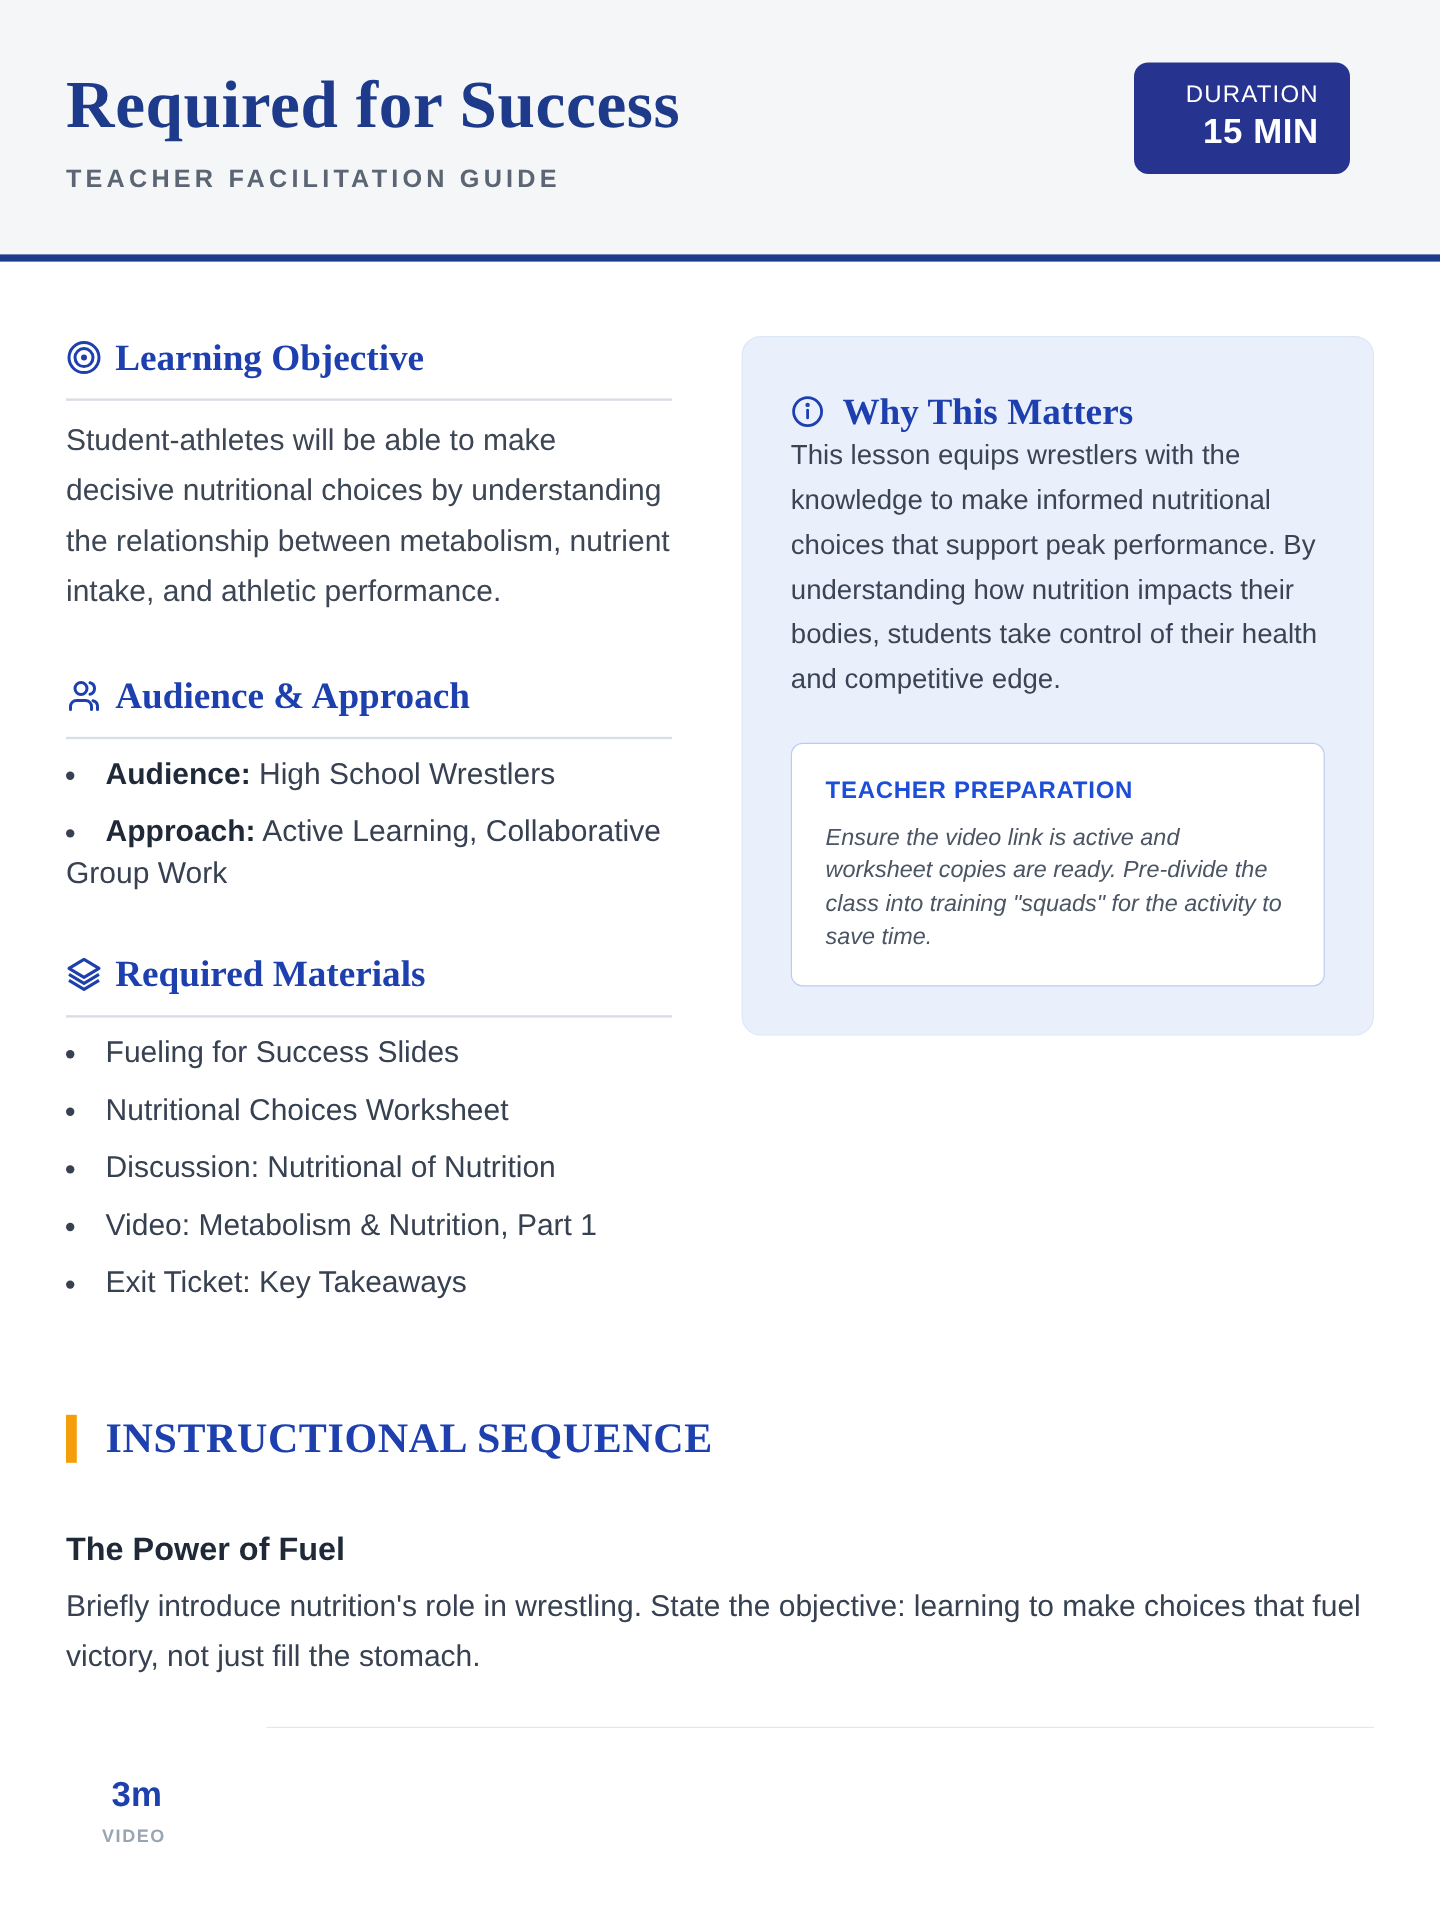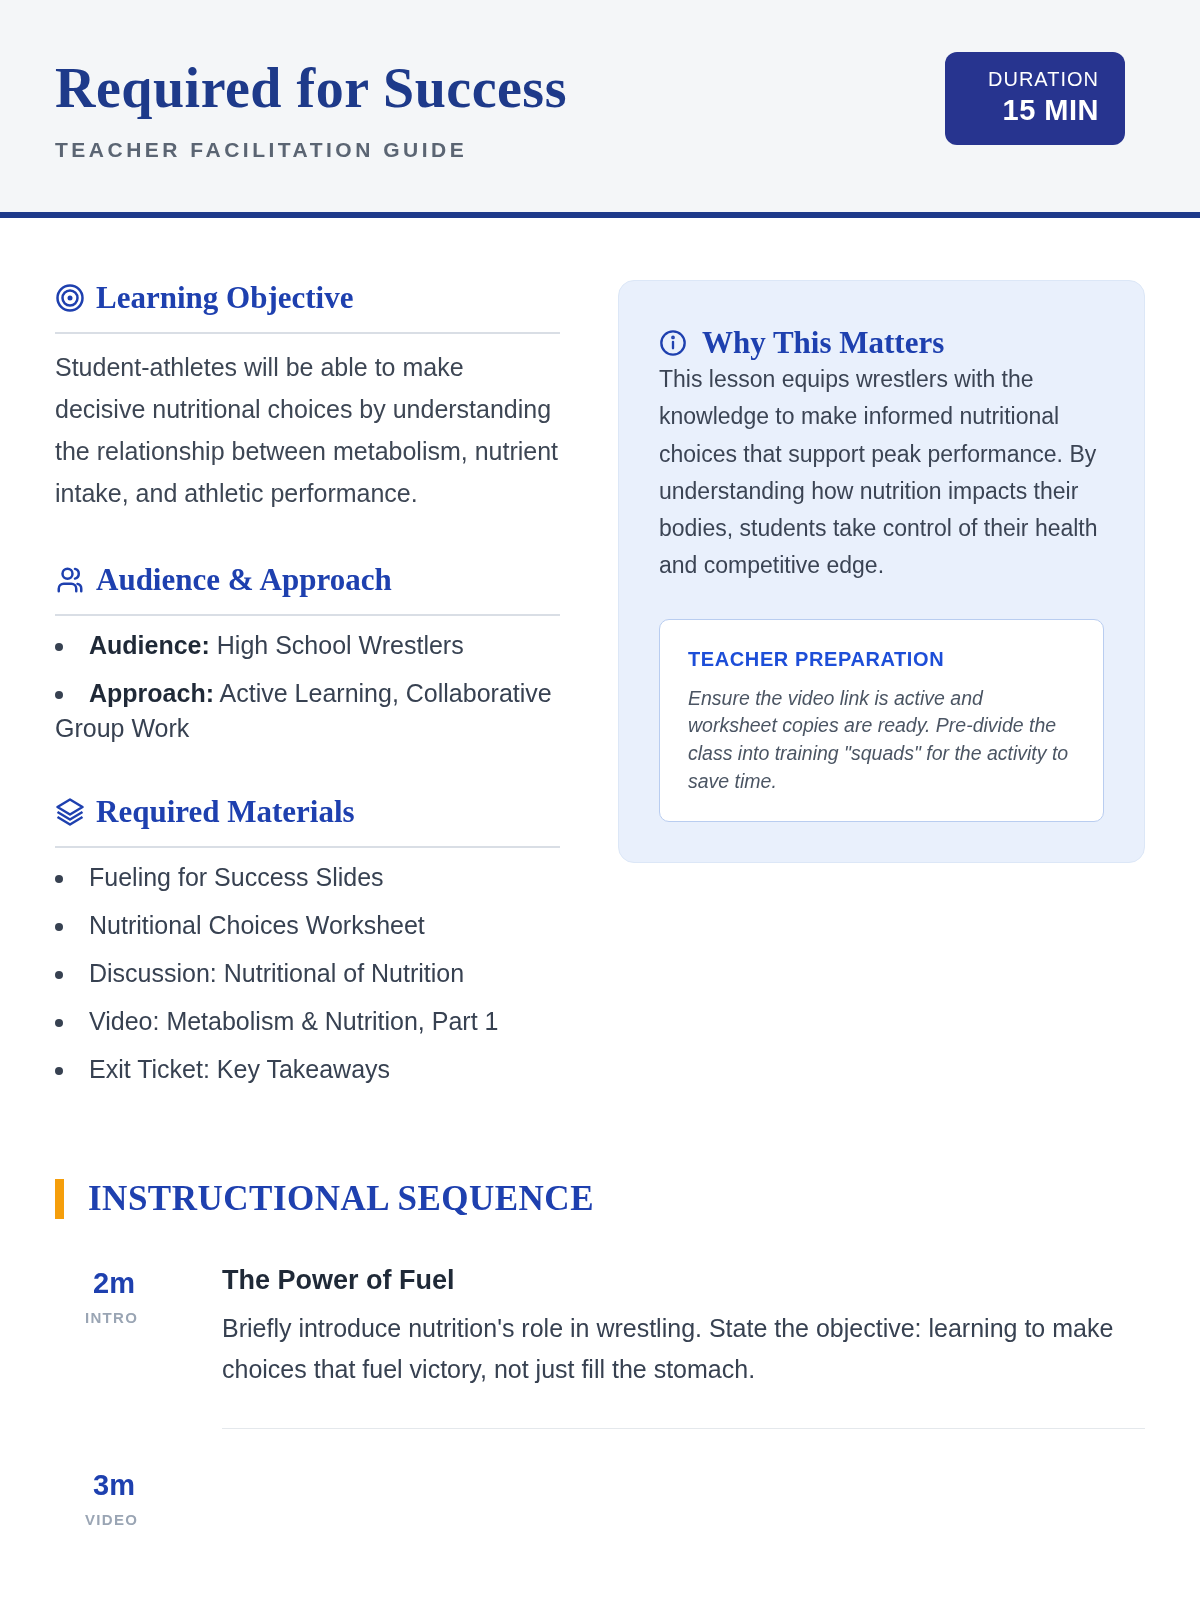--- a/index.html
+++ b/index.html
@@ -127,21 +127,21 @@
   }
   .prep-body {
     font-style: italic;
     font-size: 19.5px;
     line-height: 1.42;
     color: #4b5563;
   }
 
   
   .seq-header {
-    margin: 44px 55px 0;
+    margin: 44px 55px 11px;
     border-left: 9px solid #f59e0b;
     padding-left: 24px;
   }
   .seq-header .txt {
     font-family: "Liberation Serif", serif;
     font-size: 35px;
     font-weight: 700;
     letter-spacing: 0.5px;
     color: #1e40af;
   }
@@ -278,24 +278,20 @@
 
 </div>
 
 <div class="seq-header">
   <span class="txt">INSTRUCTIONAL SEQUENCE</span>
 </div>
 
 <div class="seq-list">
 
   <div class="seq-item">
-    <div class="seq-time-col">
-      <div class="seq-time">2m</div>
-      <div class="seq-tag">INTRO</div>
-    </div>
     <div class="seq-body">
       <div class="seq-title">The Power of Fuel</div>
       <div class="seq-desc"><span>Briefly introduce nutrition's role in wrestling. State the objective: learning to make choices that fuel victory, not just fill the stomach.</span></div>
     </div>
   </div>
 
   <hr class="seq-divider">
 
   <div class="seq-item">
     <div class="seq-time-col">

